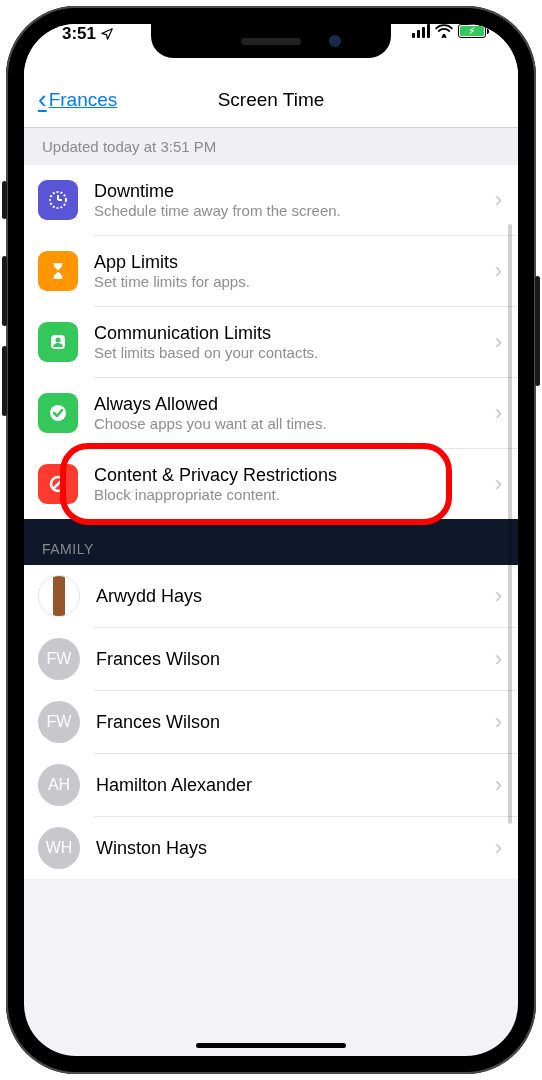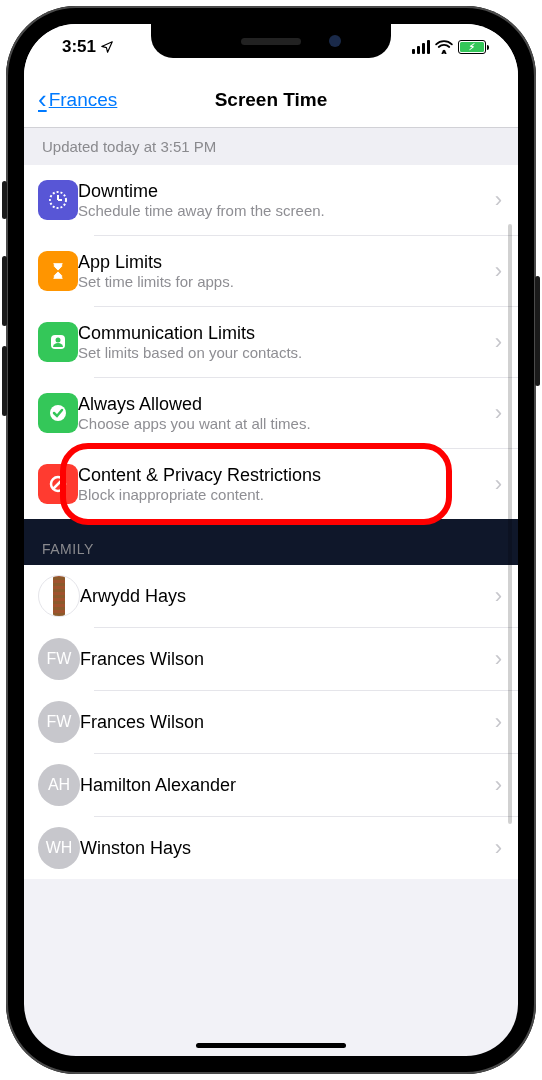--- a/index.html
+++ b/index.html
@@ -48,21 +48,21 @@
     border-bottom-right-radius: 22px;
     z-index: 50;
     display:flex; align-items:center; justify-content:center; gap:30px;
   }
   .speaker { width: 60px; height: 7px; background:#222; border-radius:4px;}
   .camera { width:12px; height:12px; border-radius:50%; background:#1a2a4a; position:absolute; right:50px;}
   .status-bar {
     height: 48px;
     display: flex;
     justify-content: space-between;
-    align-items: center;
+    align-items: flex-start;
     padding: 0 28px 2px;
     font-weight: 600;
     font-size: 17px;
     background: #fff;
     position: relative;
     z-index:40;
   }
   .status-left { display:flex; align-items:center; gap:4px; padding-left:10px;}
   .status-right { display:flex; align-items:center; gap:5px; padding-right:4px;}
   .signal { display:flex; gap:2px; align-items:flex-end;}
@@ -97,21 +97,21 @@
     color: #007aff;
     font-size: 19px;
     text-decoration: underline;
     gap: 2px;
   }
   .back-chevron { font-size: 26px; text-decoration: none; display:inline-block;}
   .nav-title {
     position: absolute; left: 0; right: 0;
     text-align: center;
     font-size: 19px;
-    font-weight: 700;
+    font-weight: 400;
     color: #000;
     pointer-events:none;
   }
   .content { background: #f2f2f7; }
   .update-row {
     padding: 10px 18px;
     font-size: 15px;
     color: #8a8a8e;
     background: #efeff4;
   }
@@ -136,21 +136,21 @@
     border-radius: 9px;
     flex-shrink: 0;
     display:flex; align-items:center; justify-content:center;
     color:#fff;
   }
   .ic-purple { background: #5856d6; }
   .ic-orange { background: #ff9500; }
   .ic-green { background: #34c759; }
   .ic-green2 { background: #34c759; }
   .ic-red { background: #ff3b30; }
-  .row-text { flex: 1; }
+  .row-text { flex: 1; padding-left: 16px; }
   .row-title { font-size: 18px; color: #000; }
   .row-sub { font-size: 15px; color: #8e8e93; margin-top:0;}
   .chevron {
     color: #c7c7cc; font-size: 22px; font-weight:300;
     padding-left:8px;
   }
   .highlight {
     position: absolute;
     left: 36px; right: 66px;
     top: -6px; bottom: -6px;

